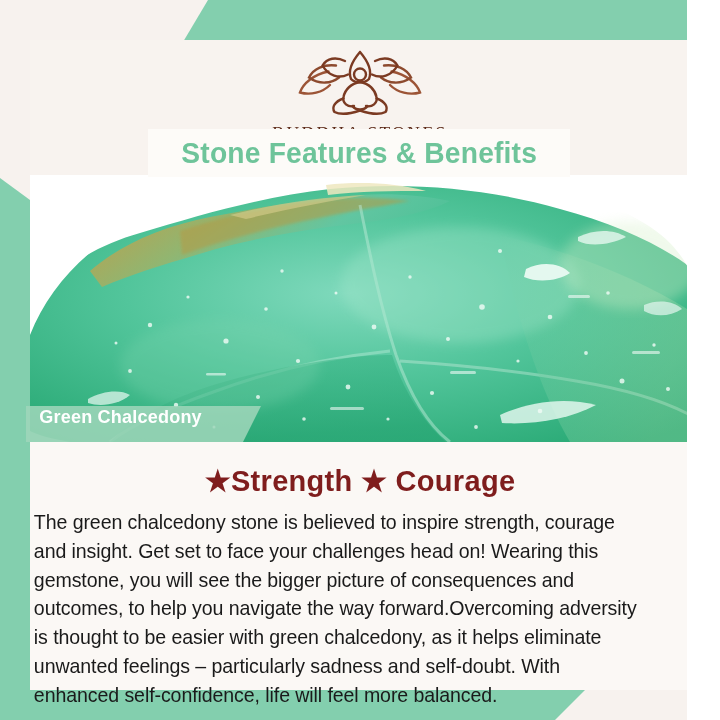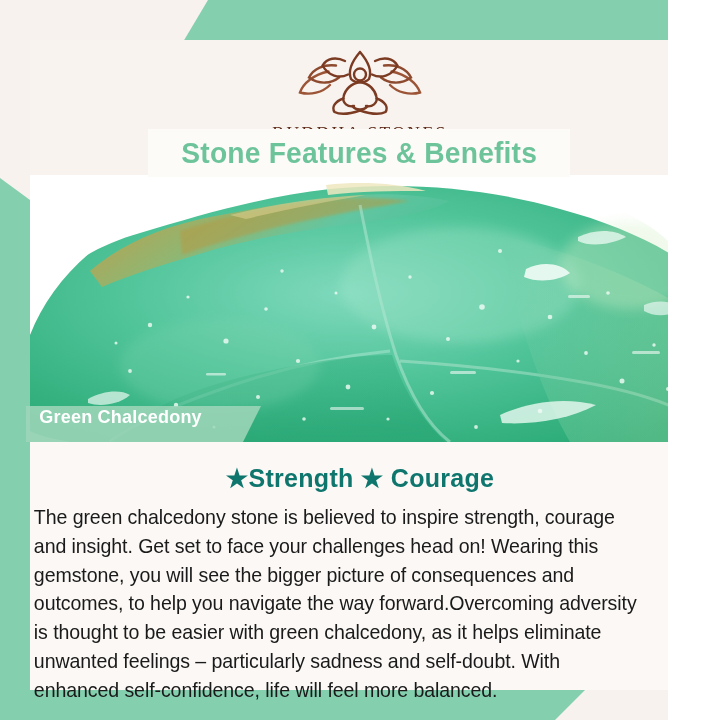--- a/index.html
+++ b/index.html
@@ -7,20 +7,21 @@
     padding: 0;
     background: #ffffff;
   }
   #page {
     position: relative;
     width: 668px;
     height: 720px;
     overflow: hidden;
     background: #f7f2ee;
     font-family: "Liberation Sans", sans-serif;
+    padding-left: 19px;
   }
 
   
   .frame-top {
     position: absolute;
     top: 0; left: 180px; right: 0;
     height: 47px;
     background: #83cfae;
     clip-path: polygon(28px 0, 100% 0, 100% 100%, 0 100%);
   }
@@ -136,22 +137,22 @@
     width: 660px; height: 248px;
     background: #fbf8f5;
     z-index: 1;
   }
   .subhead {
     text-align: center;
     margin: 0;
     padding-top: 22px;
     font-family: "Liberation Sans Narrow", "Liberation Sans", sans-serif;
     font-weight: bold;
-    font-size: 25px;
-    color: #0f766e;
+    font-size: 29px;
+    color: #7f1d1d;
     letter-spacing: 0.3px;
     white-space: nowrap;
   }
   .body-copy {
     margin: 0;
     padding: 10px 24px 0 4px;
     font-family: "Liberation Sans Narrow", "Liberation Sans", sans-serif;
     font-size: 20.3px;
     line-height: 28.8px;
     color: #1a1a1a;

